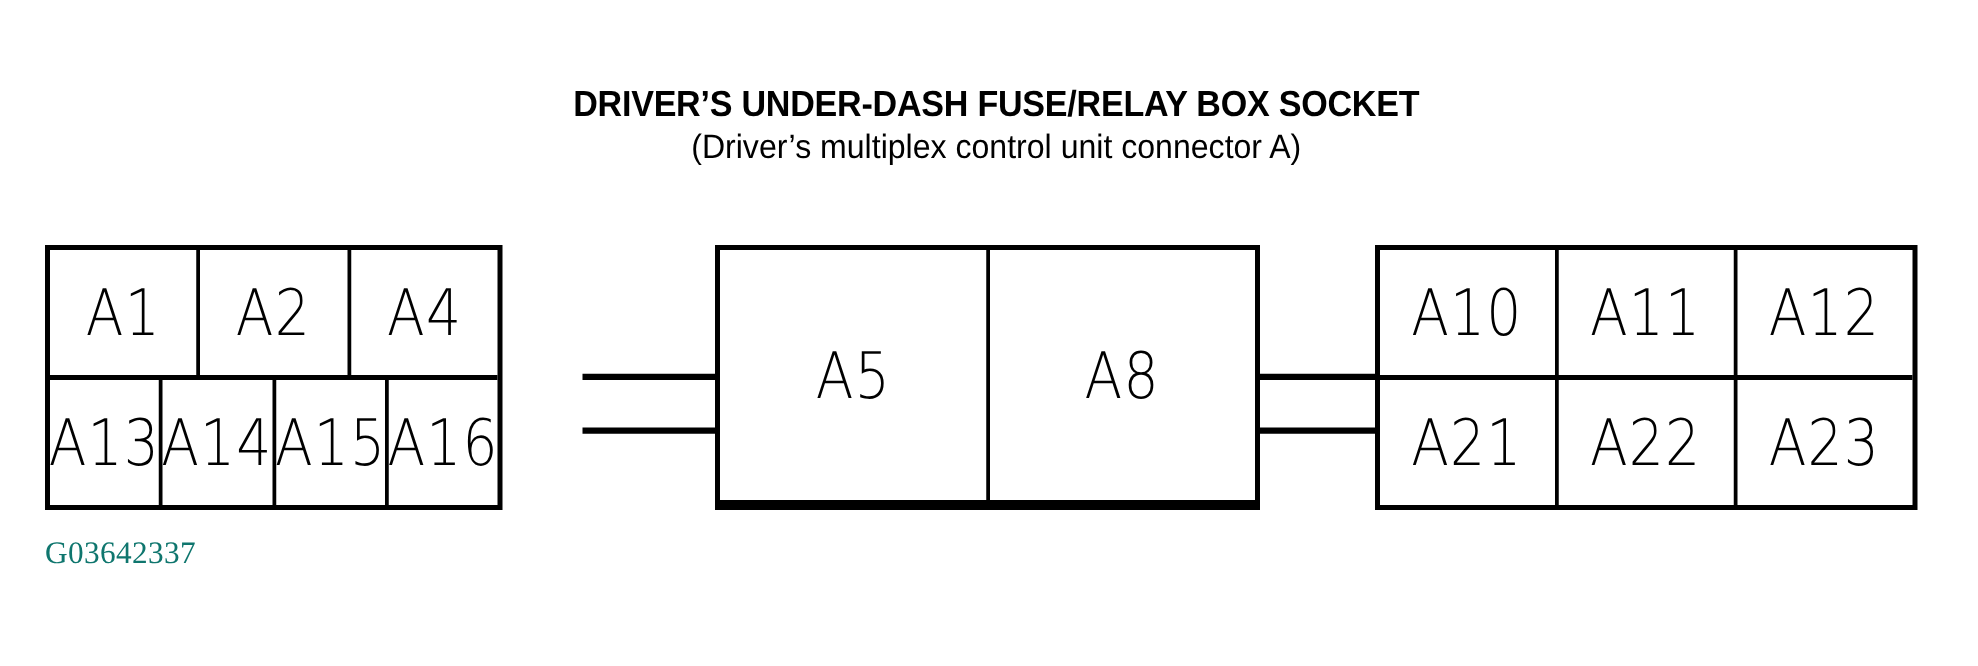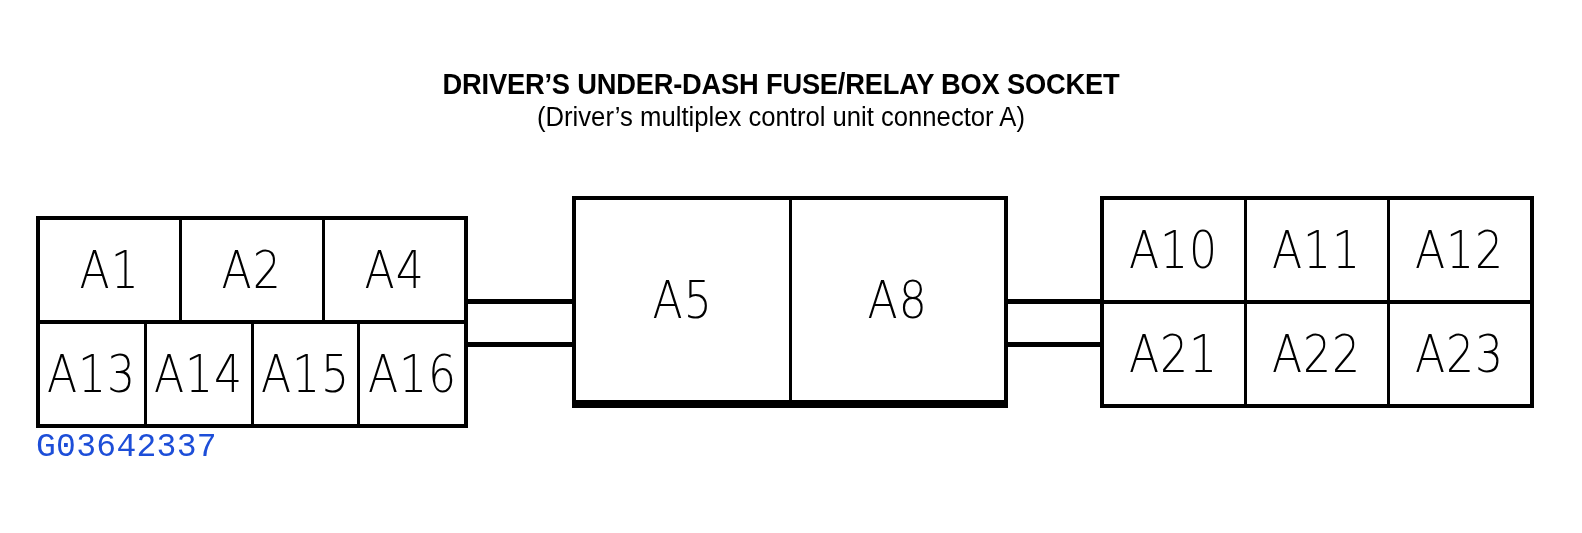--- a/index.html
+++ b/index.html
@@ -16,20 +16,21 @@
     font-family: "Liberation Sans", sans-serif;
   }
 
   
   #title-block {
     position: absolute;
     left: 0;
     top: 68px;
     width: 1562px;
     text-align: center;
+    padding-left: 16px;
   }
   #main-title {
     font-family: "Liberation Sans", sans-serif;
     font-weight: bold;
     font-size: 29px;
     letter-spacing: -0.2px;
     color: #000000;
     line-height: 32px;
     transform: scaleX(0.94);
     transform-origin: center;
@@ -100,38 +101,38 @@
     background: #000000;
   }
   .bridge-line.upper { top: 0; }
   .bridge-line.lower { top: 43px; }
 
   
   #caption {
     position: absolute;
     left: 36px;
     top: 429px;
-    font-family: Liberation Mono, monospace;
-    font-size: 33px;
-    color: #1d4ed8;
+    font-family: Liberation Serif, serif;
+    font-size: 25px;
+    color: #0f766e;
     letter-spacing: 0.3px;
     white-space: nowrap;
   }
 </style>
 </head>
 <body>
 
 <div id="page">
 
   <div id="title-block">
     <div id="main-title">DRIVER’S UNDER-DASH FUSE/RELAY BOX SOCKET</div>
     <div id="sub-title">(Driver’s multiplex control unit connector A)</div>
   </div>
 
-  <div class="block" style="left:36px; top:196px; width:432px; height:212px;margin-top:20px;">
+  <div class="block" style="left:36px; top:196px; width:366px; height:212px;">
     <div class="block-row top-row">
       <div class="cell">
         <span class="cell-label">A1</span>
       </div>
       <div class="cell">
         <span class="cell-label">A2</span>
       </div>
       <div class="cell">
         <span class="cell-label">A4</span>
       </div>

